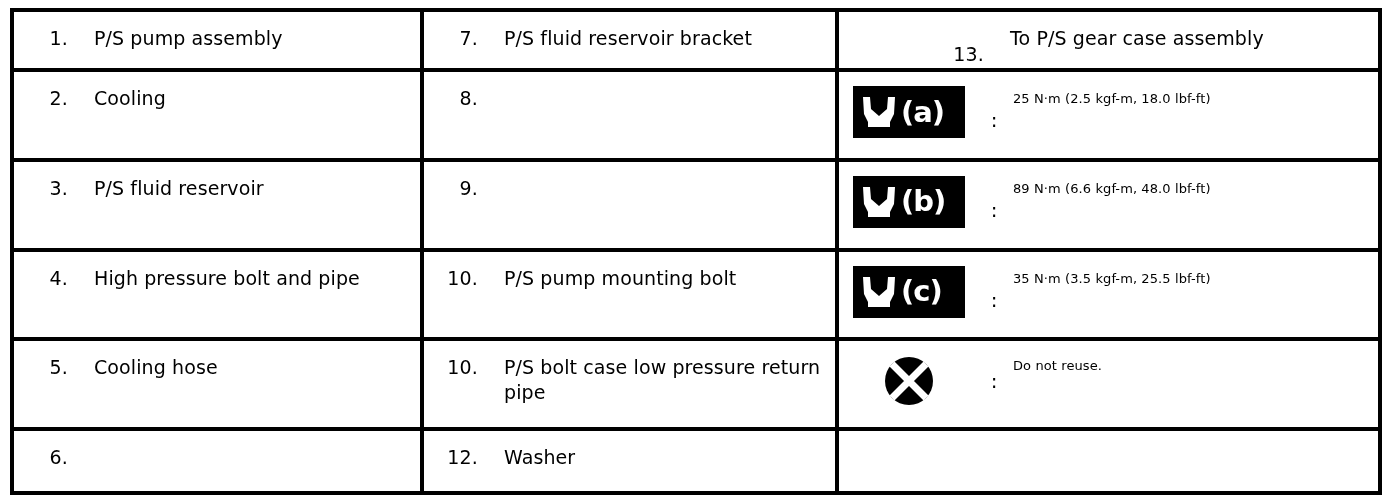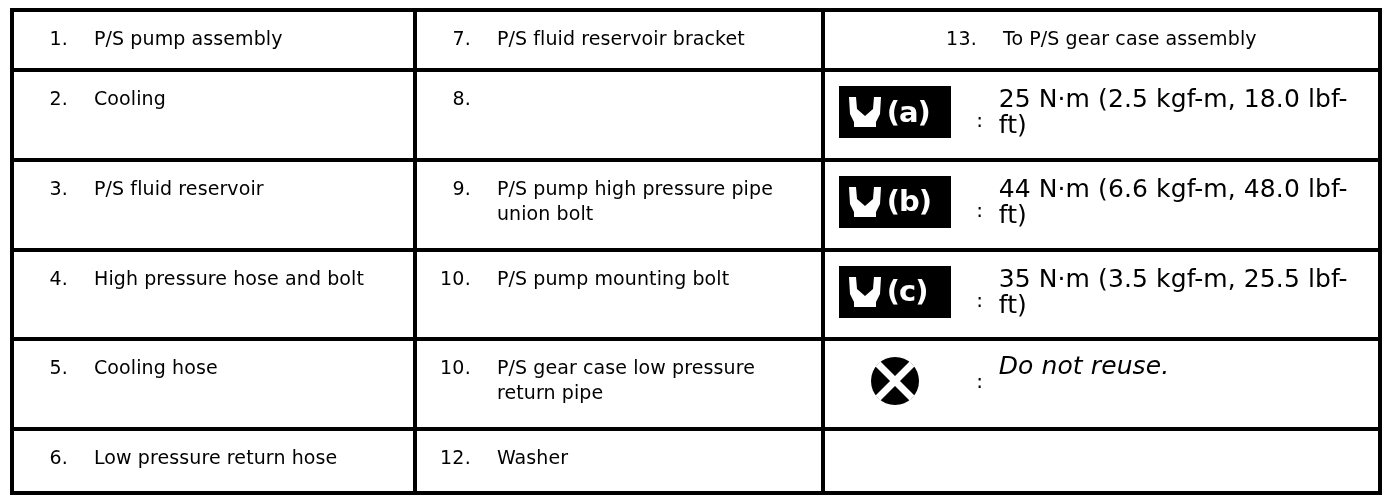--- a/index.html
+++ b/index.html
@@ -75,20 +75,21 @@
   }
 
   
   .legend-row.centered {
     justify-content: center;
   }
   .legend-row.centered .part-num {
     width: auto;
     padding-left: 0;
     text-align: left;
+    margin-top: 16px;
   }
   .legend-row.centered .part-label {
     flex: 0 0 auto;
     padding-left: 26px;
     padding-right: 0;
   }
 
   
   .spec-row {
     box-sizing: border-box;
@@ -153,32 +154,31 @@
     line-height: 25px;
     padding-top: 24px;
     text-align: center;
   }
   .spec-row.reuse .spec-colon {
     padding-top: 16px;
   }
 
   .spec-text {
     flex: 1 1 auto;
-    font-size: 25px;
+    font-size: 13px;
     line-height: 26px;
     padding-left: 8px;
     padding-right: 12px;
     box-sizing: border-box;
     padding-top: 2px;
     letter-spacing: 0.1px;
     word-break: break-word;
   }
   .spec-row.reuse .spec-text {
     padding-top: 0px;
-    font-style: italic;
   }
   .spec-row.empty { }
 </style>
 </head>
 <body>
 
 <div id="legend-table">
 
   <div class="legend-column col-left">
 
@@ -192,59 +192,57 @@
       <span class="part-label">Cooling</span>
     </div>
 
     <div class="legend-row r3">
       <span class="part-num">3.</span>
       <span class="part-label">P/S fluid reservoir</span>
     </div>
 
     <div class="legend-row r4">
       <span class="part-num">4.</span>
-      <span class="part-label">High pressure hose and bolt</span>
+      <span class="part-label">High pressure bolt and pipe</span>
     </div>
 
     <div class="legend-row r5">
       <span class="part-num">5.</span>
       <span class="part-label">Cooling hose</span>
     </div>
 
     <div class="legend-row r6">
       <span class="part-num">6.</span>
-      <span class="part-label">Low pressure return hose</span>
     </div>
 
   </div>
 
   <div class="legend-column col-middle">
 
     <div class="legend-row r1">
       <span class="part-num">7.</span>
       <span class="part-label">P/S fluid reservoir bracket</span>
     </div>
 
     <div class="legend-row r2">
       <span class="part-num">8.</span>
     </div>
 
     <div class="legend-row r3">
       <span class="part-num">9.</span>
-      <span class="part-label">P/S pump high pressure pipe union bolt</span>
     </div>
 
     <div class="legend-row r4">
       <span class="part-num">10.</span>
       <span class="part-label">P/S pump mounting bolt</span>
     </div>
 
     <div class="legend-row r5">
       <span class="part-num">10.</span>
-      <span class="part-label">P/S gear case low pressure return pipe</span>
+      <span class="part-label">P/S bolt case low pressure return pipe</span>
     </div>
 
     <div class="legend-row r6">
       <span class="part-num">12.</span>
       <span class="part-label">Washer</span>
     </div>
 
   </div>
 
   <div class="legend-column col-right">
@@ -270,21 +268,21 @@
     <div class="spec-row r3">
       <span class="spec-symbol">
         <span class="wrench-badge">
           <svg width="40" height="40" viewBox="0 0 40 40" aria-hidden="true">
             <path d="M4 5 L11 5 L12 17 L20 24 L28 17 L29 5 L36 5 L35 22 L31 30 L31 35 L9 35 L9 30 L5 22 Z" fill="#ffffff"></path>
           </svg>
           <span class="badge-letter">(b)</span>
         </span>
       </span>
       <span class="spec-colon">:</span>
-      <span class="spec-text">44 N·m (6.6 kgf-m, 48.0 lbf-ft)</span>
+      <span class="spec-text">89 N·m (6.6 kgf-m, 48.0 lbf-ft)</span>
     </div>
 
     <div class="spec-row r4">
       <span class="spec-symbol">
         <span class="wrench-badge">
           <svg width="40" height="40" viewBox="0 0 40 40" aria-hidden="true">
             <path d="M4 5 L11 5 L12 17 L20 24 L28 17 L29 5 L36 5 L35 22 L31 30 L31 35 L9 35 L9 30 L5 22 Z" fill="#ffffff"></path>
           </svg>
           <span class="badge-letter">(c)</span>
         </span>

